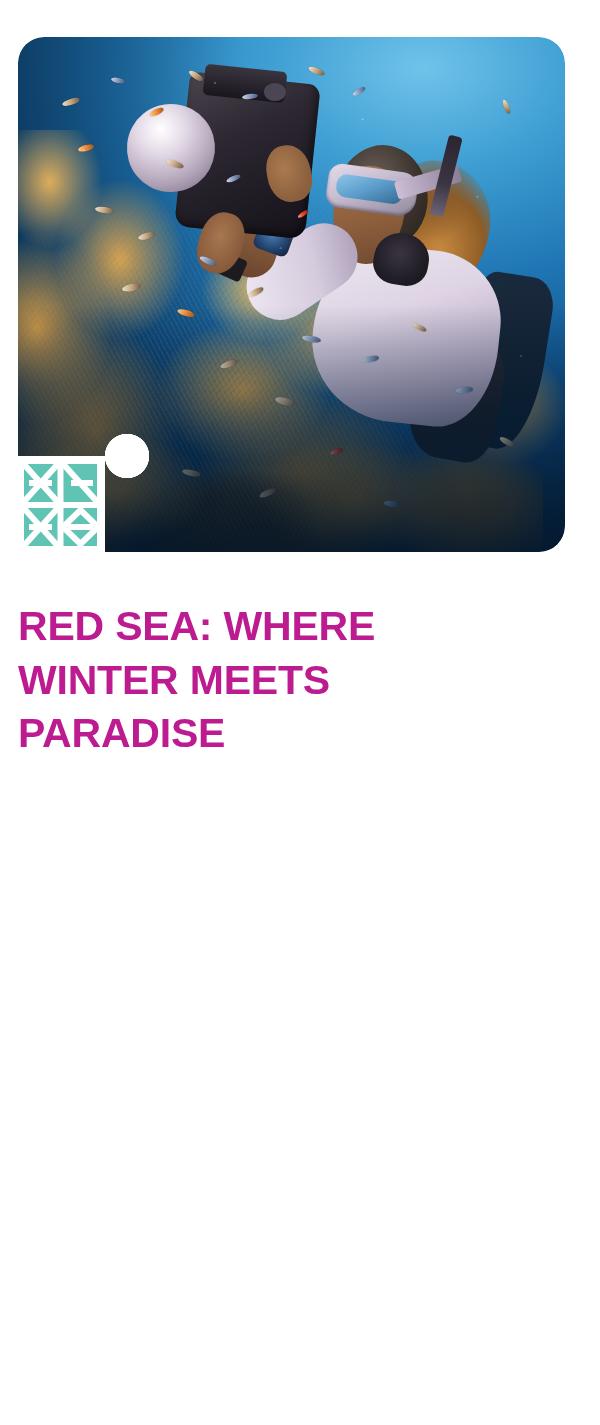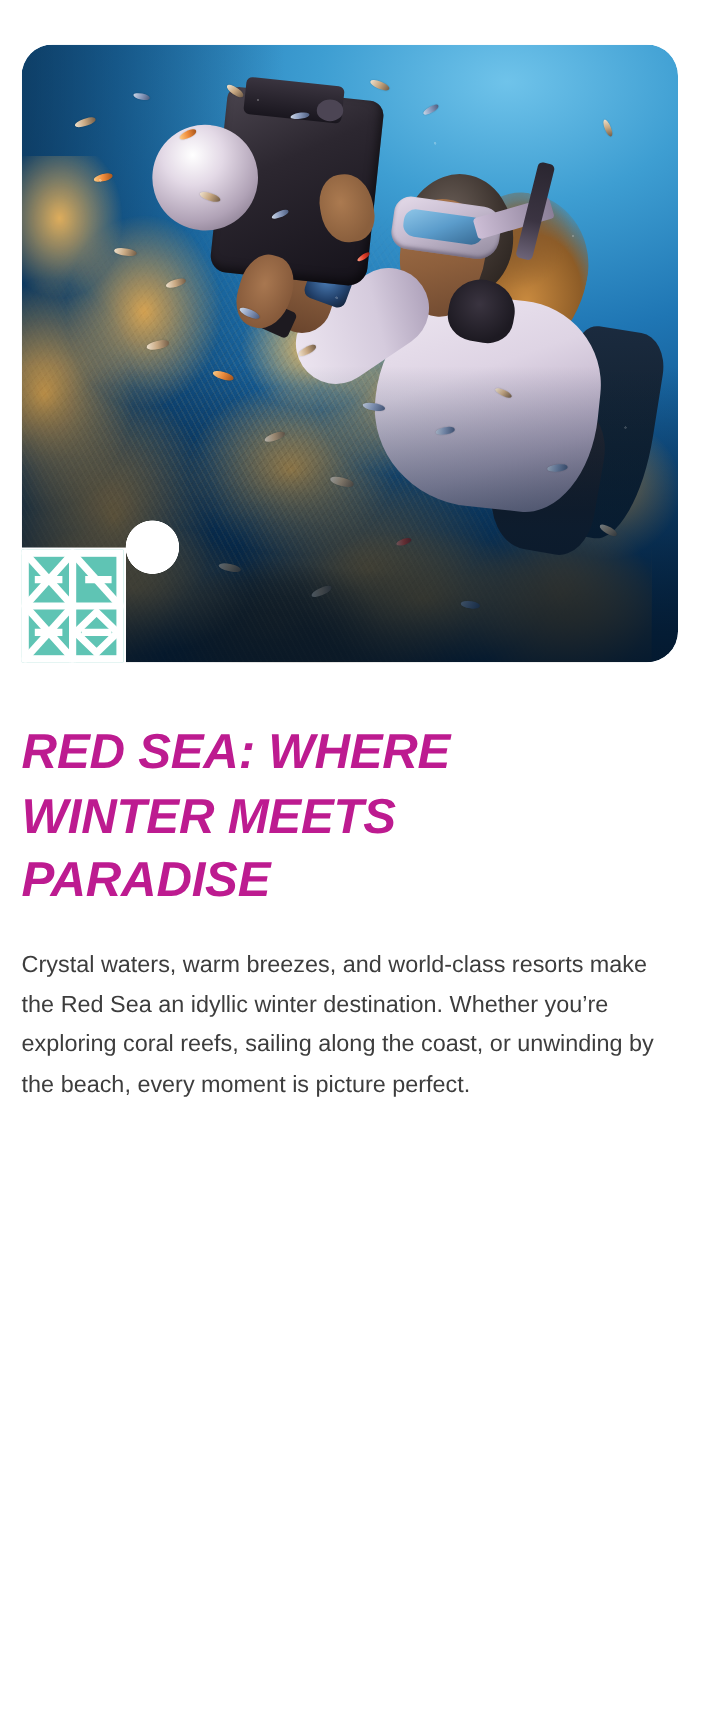--- a/index.html
+++ b/index.html
@@ -393,21 +393,20 @@
 
   .headline {
     margin: 0;
     font-size: 41px;
     line-height: 1.31;
     font-weight: 700;
     letter-spacing: -0.2px;
     color: #bd1b90;
     text-transform: uppercase;
     max-width: 470px;
-    font-style: italic;
   }
 
   .body-copy {
     margin: 0;
     padding-top: 27px;
     font-size: 19.5px;
     line-height: 1.70;
     color: #3d3d3d;
     font-weight: 400;
     max-width: 545px;
@@ -535,17 +534,16 @@
           <polygon points="62.5,52 80,69 62.5,86 45,69"></polygon>
           <line x1="53" y1="69" x2="72" y2="69"></line>
         </g>
       </svg>
     </div>
   </div>
 
   <div class="content">
     <h1 class="headline">Red Sea: Where Winter Meets Paradise</h1>
 
-    <p class="body-copy">Crystal waters, warm breezes, and world-class resorts make the Red Sea an idyllic winter destination. Whether you’re exploring coral reefs, sailing along the coast, or unwinding by the beach, every moment is picture perfect.</p>
 
   </div>
 
 </div>
 
 </body></html>

